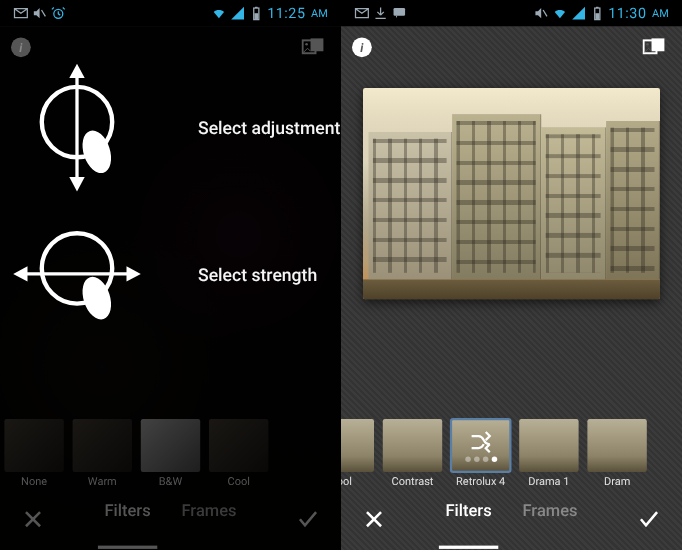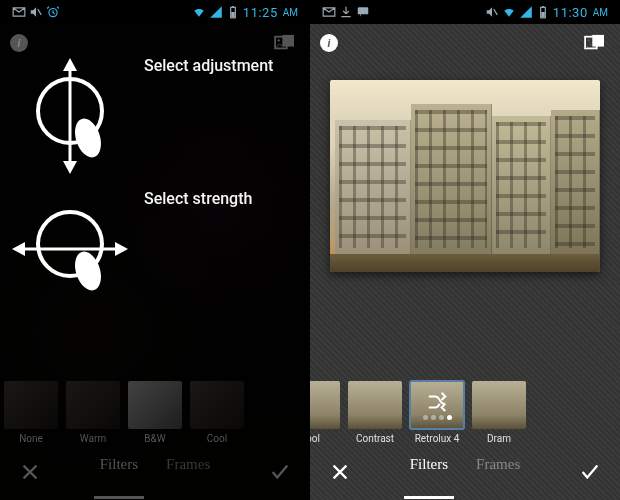--- a/index.html
+++ b/index.html
@@ -57,21 +57,21 @@
   .compare-icon {
     position:absolute; top:34px; right:14px;
     width:22px; height:18px; color:#fff;
   }
   .compare-icon.dim { color:#555; }
   .compare-icon svg { width:22px; height:18px; }
 
   .tutorial-layer {
     position:absolute; top:24px; left:0; right:0; bottom:0;
   }
-  .tut-row { position:absolute; left:0; right:0; display:flex; align-items:flex-start; }
+  .tut-row { position:absolute; left:0; right:0; display:flex; align-items:center;gap:36px; }
   .tut-row.one { top:32px; height:120px; }
   .tut-row.two { top:165px; height:120px; }
   .tut-gesture { width:140px; height:120px; position:relative; }
   .tut-gesture svg { width:100%; height:100%; }
   .tut-label { color:#f5f5f5; font-size:16px; font-weight:500; margin-left:4px; }
 
   
   .thumb-strip {
     position:absolute; left:0; right:0; bottom:56px; height:72px;
     display:flex; align-items:flex-end;
@@ -106,21 +106,21 @@
   
   .bottombar {
     position:absolute; left:0; right:0; bottom:0; height:56px;
     display:flex; align-items:center; justify-content:space-between;
     padding:0 10px;
   }
   .bb-btn { width:40px; height:40px; display:flex; align-items:center; justify-content:center; }
   .bb-btn svg { width:22px; height:22px; stroke:#fff; stroke-width:2.5; fill:none; }
   .bb-btn.dim svg { stroke:#555; }
   .bb-tabs { display:flex; gap:24px; }
-  .bb-tab { font-size:15px; color:#888; font-weight:500; padding:6px 2px 22px; position:relative;font-family:Liberation Serif, serif; }
+  .bb-tab { font-size:15px; color:#888; font-weight:500; padding:6px 2px 22px; position:relative; }
   .bb-tab.active { color:#fff; }
   .bb-tab.active::after {
     content:''; position:absolute; left:-4px; right:-4px; bottom:-4px; height:3px; background:#fff;
   }
   .bottombar.dim .bb-tab { color:#3a3a3a; }
   .bottombar.dim .bb-tab.active { color:#555; }
   .bottombar.dim .bb-tab.active::after { background:#555; }
 
   
   .right-surface {
@@ -383,20 +383,24 @@
               <span></span>
               <span></span>
               <span class="on"></span>
           </div>
         </div>
       </div>
       <div class="thumb-label light">Retrolux 4</div>
     </div>
     <div class="thumb">
       <div class="thumb-img bldgthumb"></div>
+      <div class="thumb-label light">Drama 1</div>
+    </div>
+    <div class="thumb">
+      <div class="thumb-img bldgthumb"></div>
       <div class="thumb-label light">Dram</div>
     </div>
   </div>
 
   <div class="bottombar">
     <div class="bb-btn">
       <svg viewBox="0 0 24 24">
           <path d="M5 5l14 14M19 5L5 19"></path>
         </svg>
     </div>

